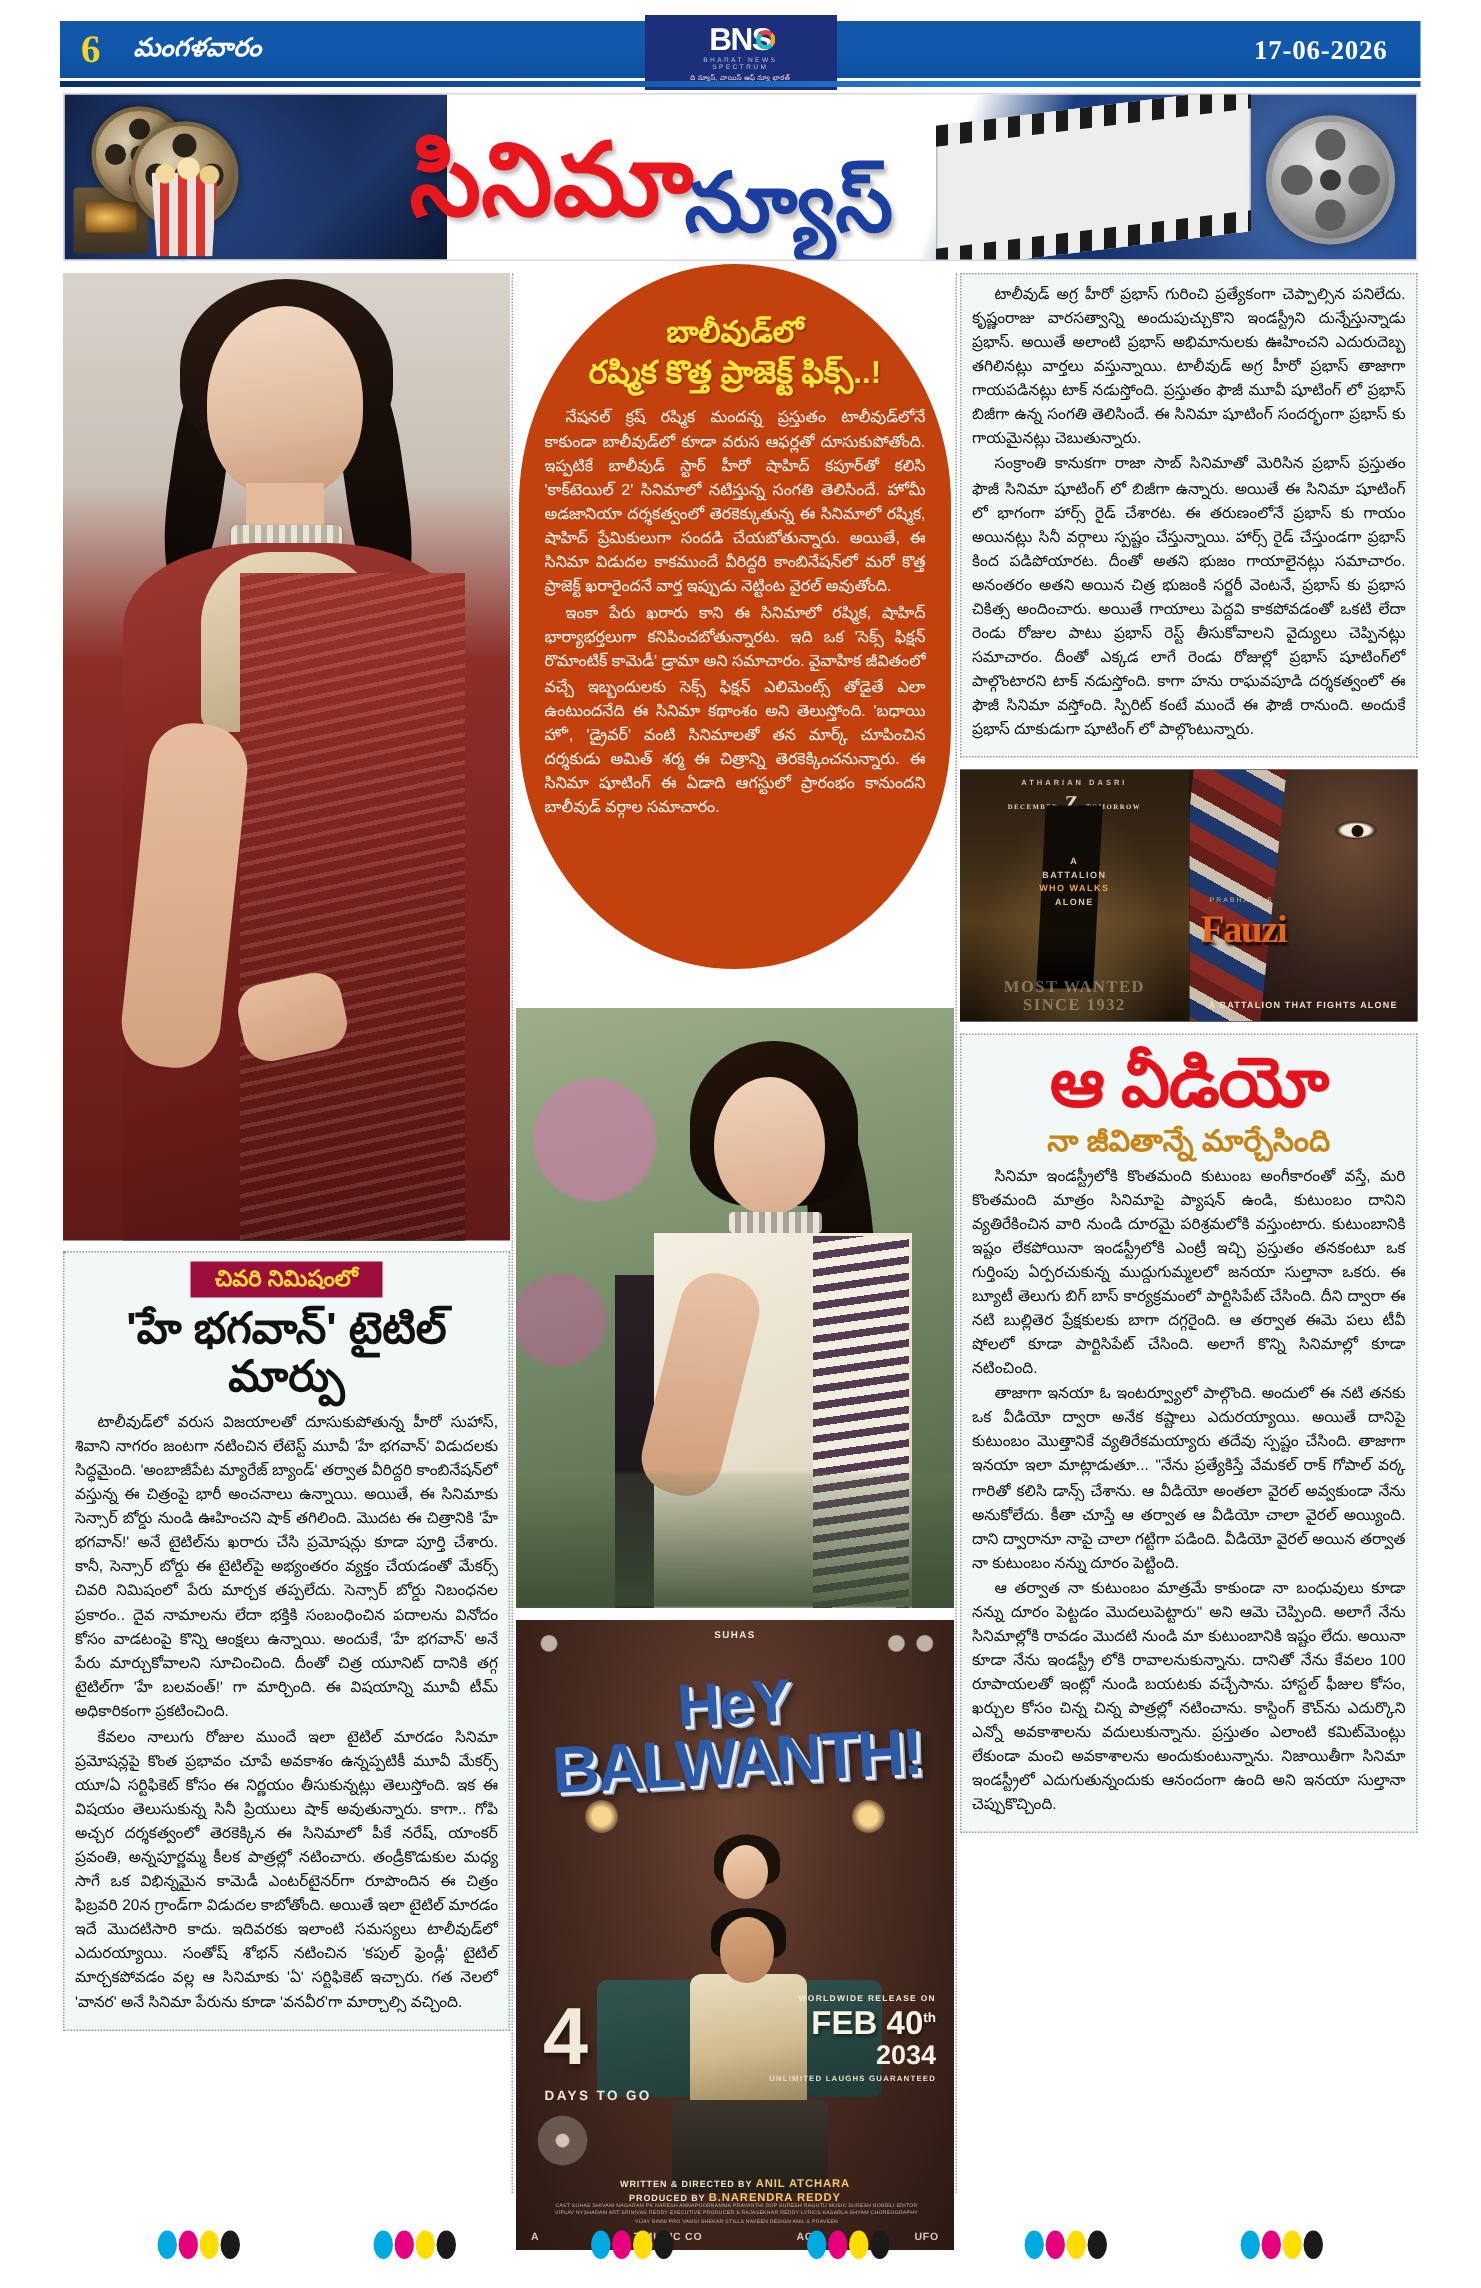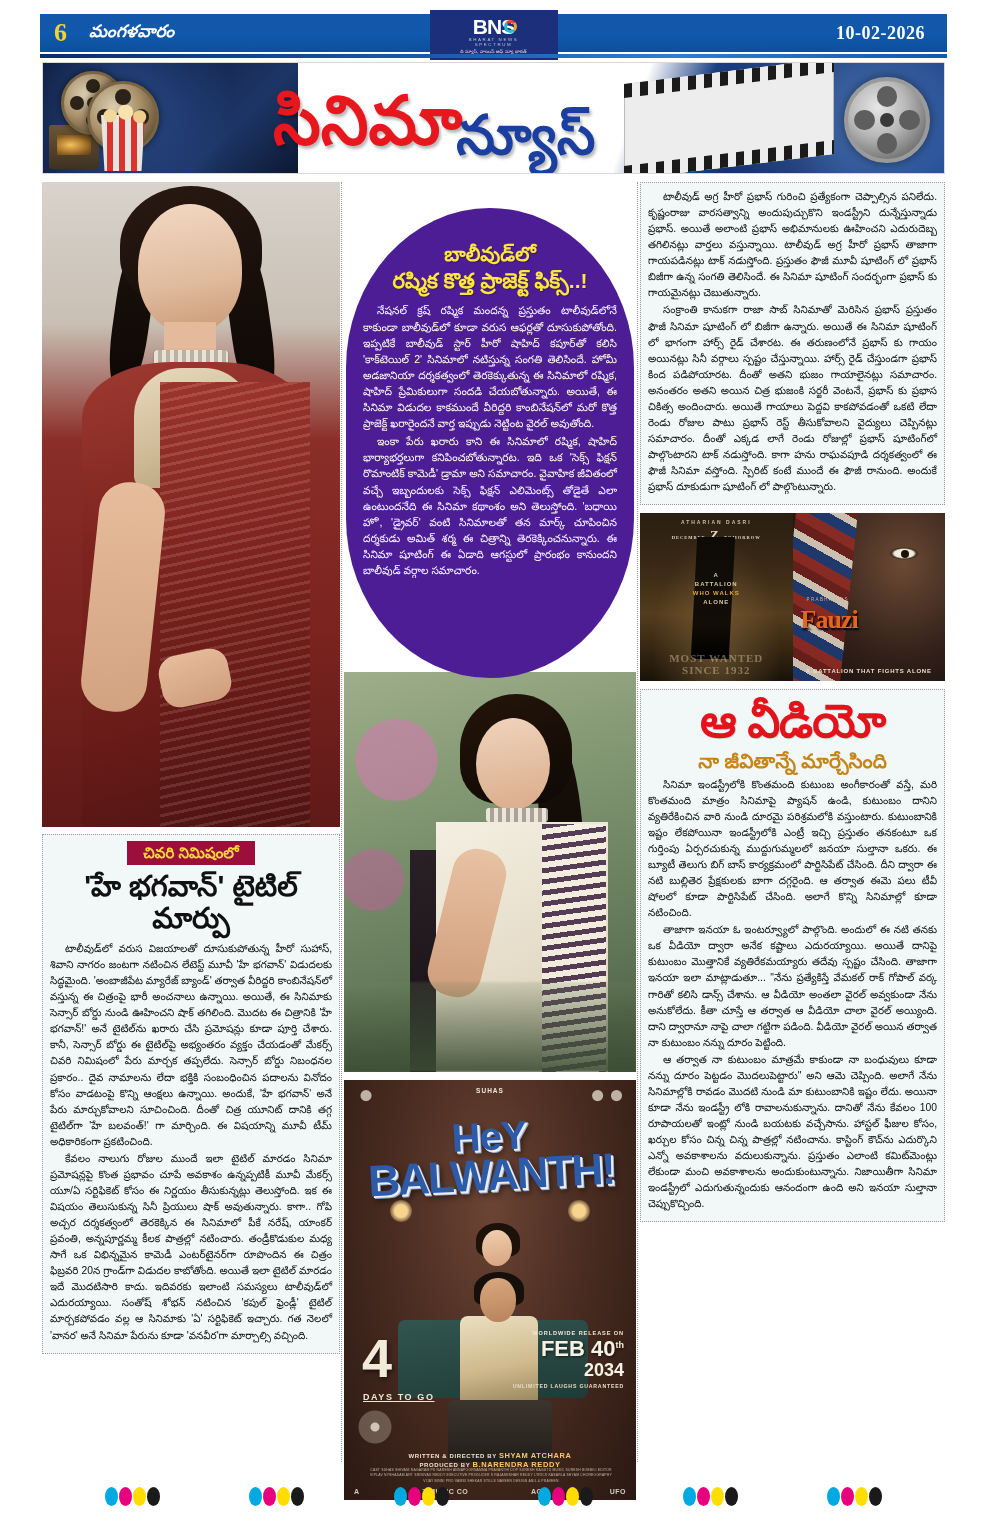--- a/index.html
+++ b/index.html
@@ -399,21 +399,21 @@
   .hey-man-legs { position:absolute; left:104px; top:320px; width:104px; height:62px;
     background: linear-gradient(180deg,#3b352d,#221e19); border-radius:6px;}
   .hey-4 {
     position:absolute; left:18px; top:254px;
     color:#f1ead8; font-size:54px; font-weight:bold; line-height:.9;
     font-family:"Liberation Sans",sans-serif;
     text-shadow:1px 2px 4px rgba(0,0,0,.6);
   }
   .hey-days {
     position:absolute; left:19px; top:312px;
-    color:#efe6d3; font-size:9px; font-weight:bold; letter-spacing:1.6px;text-decoration:underline;
+    color:#efe6d3; font-size:9px; font-weight:bold; letter-spacing:1.6px;
   }
   .hey-rel-pre {
     position:absolute; right:12px; top:250px; color:#f0e6d4;
     font-size:5.6px; font-weight:bold; letter-spacing:.9px; text-align:right; width:112px;
   }
   .hey-rel {
     position:absolute; right:12px; top:258px; width:112px; text-align:right;
     color:#f8f2e4; font-size:22px; font-weight:bold; line-height:1;
     text-shadow:1px 1px 3px rgba(0,0,0,.6);
   }
@@ -443,23 +443,23 @@
     color:rgba(236,226,205,.72); font-size:3.4px; line-height:1.55; letter-spacing:.2px;
   }
   .hey-footer-icons {
     position:absolute; left:0; bottom:2px; width:100%; height:14px;
     display:flex; align-items:center; justify-content:space-between; padding:0 10px;
   }
   .hey-footer-icons span { color:rgba(240,232,216,.85); font-size:7px; font-weight:bold; letter-spacing:.5px;}
 
   
   .green-oval {
-    position: absolute; left: 346px; top: 208px;
+    position: absolute; left: 346px; top: 176px;
     width: 288px; height: 470px;
-    background: #4c1d95;
+    background: #c2410c;
     border-radius: 50% / 34%;
     color: #ffffff;
     padding: 34px 17px 22px 17px;
     overflow: hidden;
   }
   .go-title {
     color: #ffe63a; font-size: 20px; font-weight: bold;
     text-align: center; line-height: 1.28; margin-bottom: 8px;
     text-shadow: 1px 1px 1px rgba(0,0,0,.28);
   }
@@ -526,21 +526,21 @@
         <span>BNS</span>
         <span class="bns-ring"></span>
       </div>
       <div class="bns-sub">
         <div>BHARAT NEWS</div>
         <div>SPECTRUM</div>
       </div>
       <div class="bns-tel">ది న్యూస్, వాయిస్ ఆఫ్ న్యూ భారత్</div>
     </div>
 
-    <span class="datestamp">10-02-2026</span>
+    <span class="datestamp">17-06-2026</span>
   </div>
   <div class="topbar-rule"></div>
 
   <div class="banner">
     <div class="banner-left">
       <div class="projector"></div>
       <div class="reel reel1">
         <div class="hole" style="left:10%;top:38%"></div>
         <div class="hole" style="left:66%;top:38%"></div>
         <div class="hole" style="left:38%;top:8%"></div>
@@ -643,21 +643,21 @@
 
       <div class="hey-rel-pre">WORLDWIDE RELEASE ON</div>
       <div class="hey-rel">
         <span>FEB 40</span><sup>th</sup>
       </div>
       <div class="hey-year">2034</div>
       <div class="hey-guar">UNLIMITED LAUGHS GUARANTEED</div>
 
       <div class="hey-cred1">
         <span>WRITTEN &amp; DIRECTED BY</span>
-        <b>SHYAM ATCHARA</b>
+        <b>ANIL ATCHARA</b>
       </div>
       <div class="hey-cred2">
         <span>PRODUCED BY</span>
         <b>B.NARENDRA REDDY</b>
       </div>
       <div class="hey-crew">CAST  SUHAS  SHIVANI NAGARAM  PK NARESH  ANNAPOORNAMMA  PRAVANTHI  DOP  SURESH RAGUTU  MUSIC  SURESH BOBBILI  EDITOR  VIPLAV NYSHADAM  ART  SRINIVAS REDDY  EXECUTIVE PRODUCER  S RAJASEKHAR REDDY  LYRICS  KASARLA SHYAM  CHOREOGRAPHY  VIJAY BINNI  PRO  VAMSI SHEKAR  STILLS  NAVEEN  DESIGN  ANIL &amp; PRAVEEN</div>
       <div class="hey-footer-icons">
         <span>A</span>
         <span>7 MUSIC CO</span>
         <span>ACT</span>

